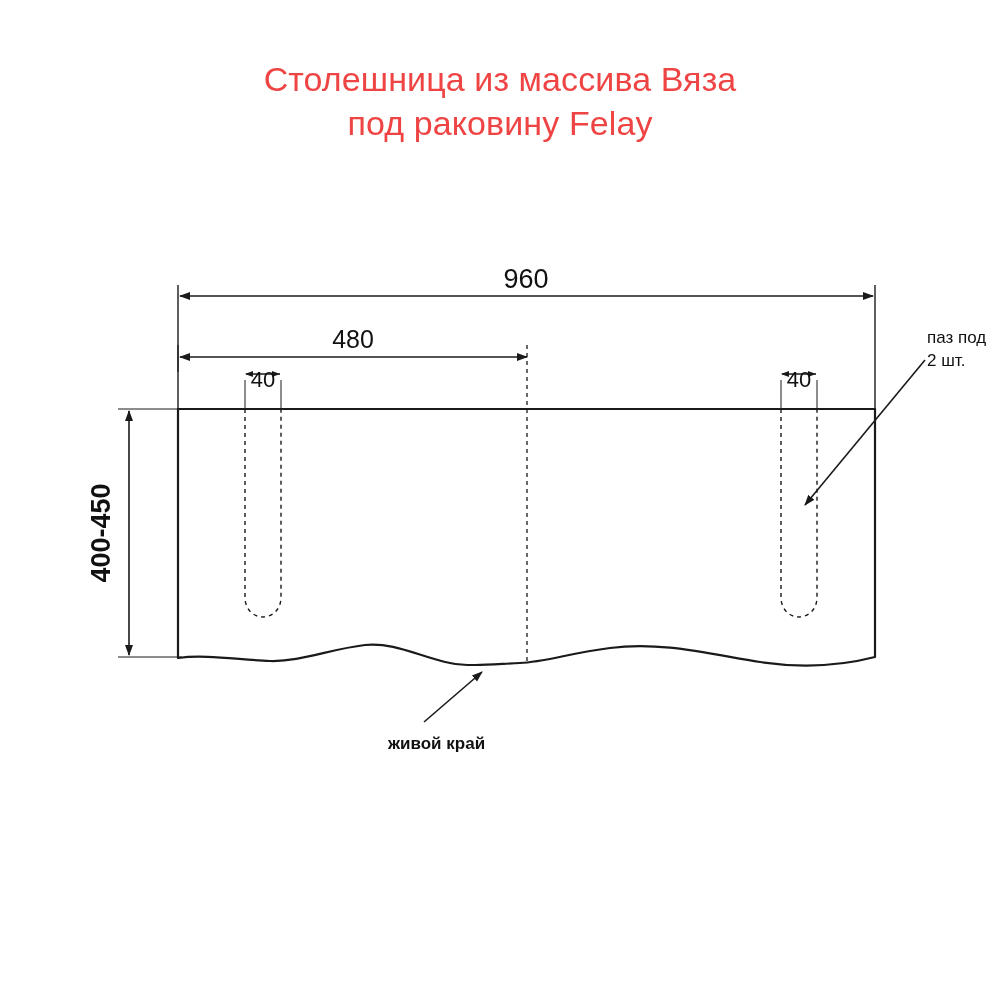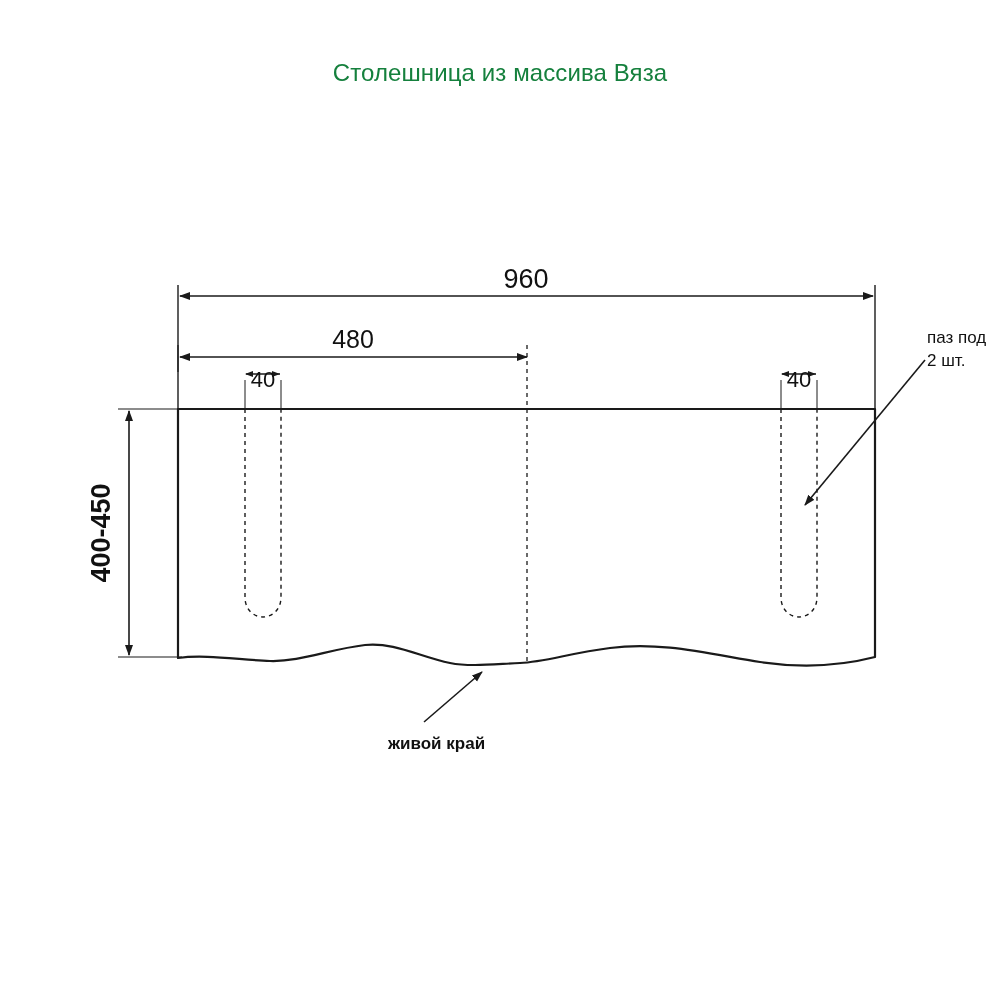--- a/index.html
+++ b/index.html
@@ -23,23 +23,23 @@
   }
   .title-block {
     position: absolute;
     top: 58px;
     left: 0;
     width: 1000px;
     text-align: center;
     line-height: 1.28;
   }
   .title-line {
-    font-size: 24px;
+    font-size: 34px;
     font-weight: 400;
-    color: #15803d;
+    color: #ef4444;
     letter-spacing: 0.1px;
   }
   svg {
     position: absolute;
     top: 0;
     left: 0;
     display: block;
   }
   .dim-text {
     font-family: "Liberation Sans", sans-serif;
@@ -51,20 +51,21 @@
     font-size: 17px;
   }
 </style>
 </head>
 <body>
 
 <div id="stage">
 
   <div class="title-block">
     <div class="title-line">Столешница из массива Вяза</div>
+    <div class="title-line">под раковину Felay</div>
   </div>
 
   <svg width="1000" height="1000" viewBox="0 0 1000 1000">
     <defs>
       <marker id="arrEnd" markerWidth="12" markerHeight="12" refX="10" refY="4" orient="auto" markerUnits="userSpaceOnUse">
         <path d="M0,0 L11,4 L0,8 z" fill="#1a1a1a"></path>
       </marker>
       <marker id="arrStart" markerWidth="12" markerHeight="12" refX="1" refY="4" orient="auto" markerUnits="userSpaceOnUse">
         <path d="M11,0 L0,4 L11,8 z" fill="#1a1a1a"></path>
       </marker>

